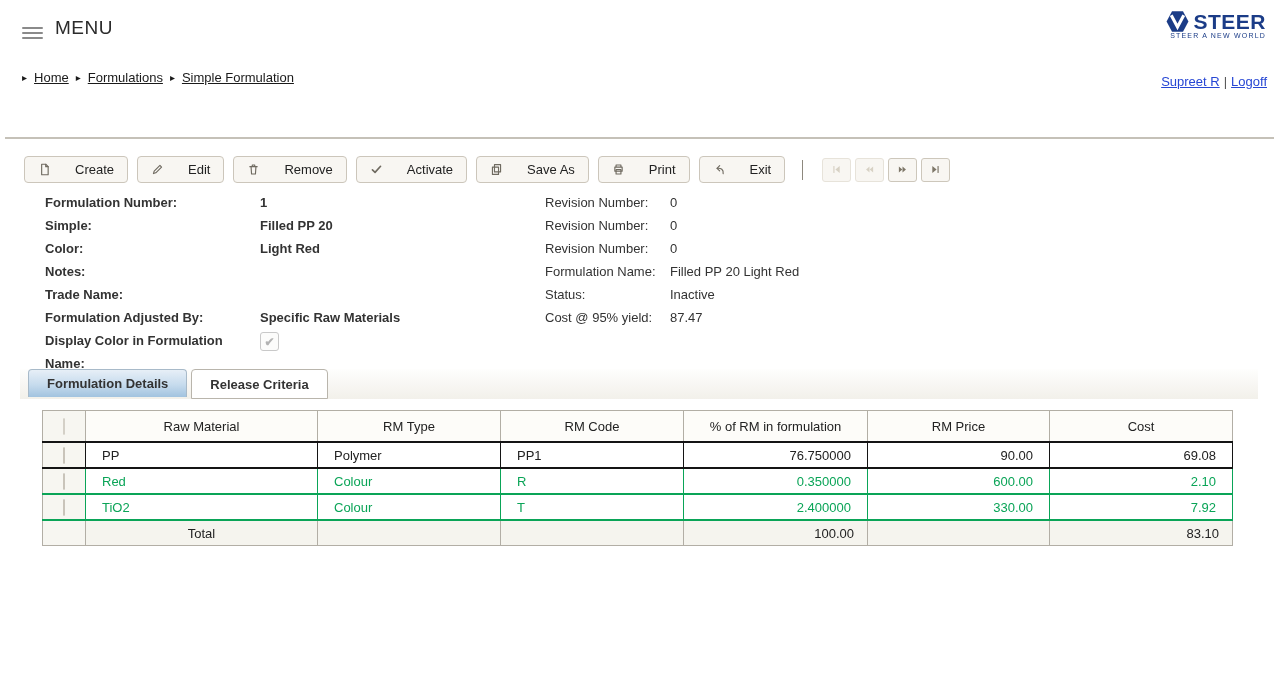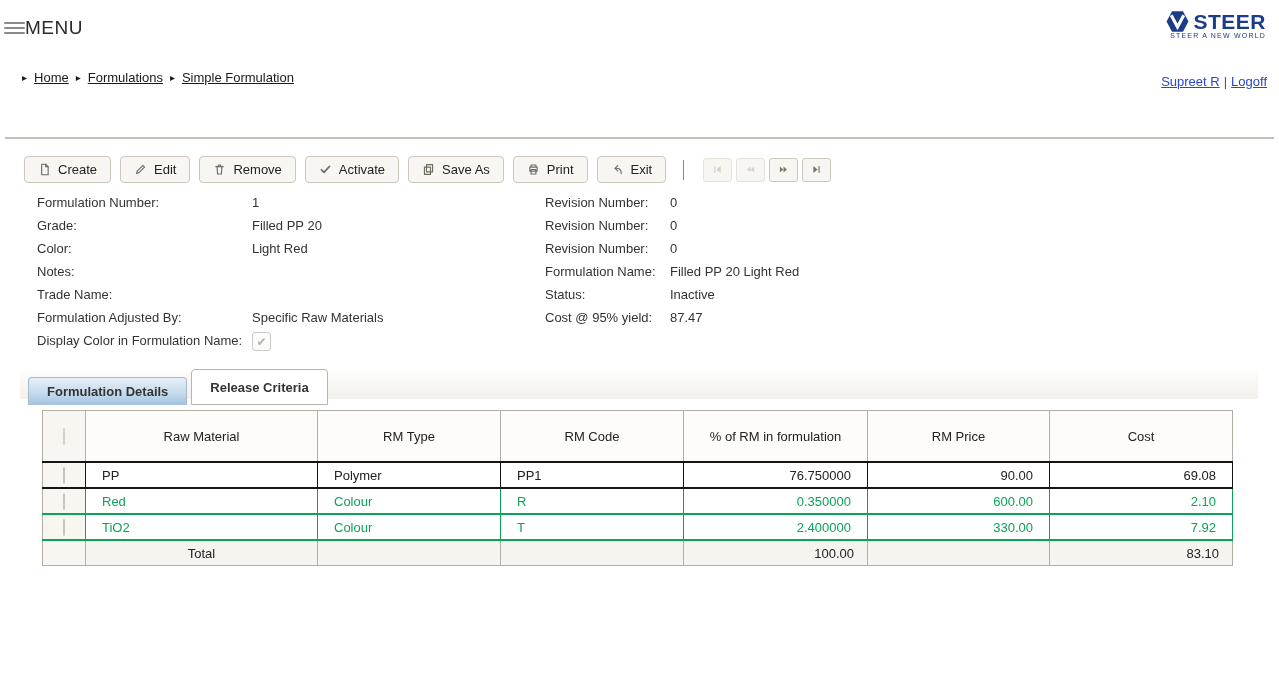--- a/index.html
+++ b/index.html
@@ -1,20 +1,20 @@
 <!DOCTYPE html>
 <html><head>
 <meta charset="utf-8">
 <style>
   html,body{margin:0;padding:0;background:#fff;}
   .page{position:relative;width:1279px;height:696px;background:#fff;overflow:hidden;
         font-family:"Liberation Sans",sans-serif;color:#333;}
 
   
-  .menu-wrap{position:absolute;left:4px;top:17px;display:flex;align-items:center;gap:0;}
+  .menu-wrap{position:absolute;left:22px;top:17px;display:flex;align-items:flex-end;gap:12px;}
   .hamburger{display:flex;flex-direction:column;gap:3px;width:21px;cursor:pointer;}
   .hamburger span{height:2px;background:#8a8a8a;border-radius:1px;}
   .menu-label{font-size:19px;color:#2b2b2b;letter-spacing:.5px;}
 
   .logo{position:absolute;right:13px;top:9px;display:flex;flex-direction:column;align-items:flex-end;}
   .logo-row{display:flex;align-items:center;gap:3px;}
   .logo-brand{font-size:21px;font-weight:bold;color:#1b3c87;letter-spacing:.5px;}
   .logo-tagline{font-size:7px;color:#1b3c87;letter-spacing:1.2px;margin-top:-2px;}
 
   
@@ -22,59 +22,59 @@
   .crumb{color:#1a1a1a;text-decoration:underline;cursor:pointer;}
   .caret{font-size:10px;color:#1a1a1a;}
   .userlinks{position:absolute;right:12px;top:74px;font-size:13px;}
   .userlinks a{color:#2646d4;text-decoration:underline;cursor:pointer;margin-top:44px;}
   .userlinks .sep{color:#555;margin:0 4px;}
 
   .divider{position:absolute;left:5px;right:5px;top:137px;height:2px;background:#c5c1b8;}
 
   
   .toolbar{position:absolute;left:24px;top:156px;display:flex;align-items:center;gap:9px;}
-  .tb-btn{display:inline-flex;align-items:center;gap:7px;height:27px;padding:0 13px;
+  .tb-btn{display:inline-flex;align-items:center;gap:24px;height:27px;padding:0 13px;
           background:#f8f6f2;border:1px solid #ccc6bb;border-radius:4px;font-size:13px;color:#222;
           cursor:pointer;font-family:inherit;white-space:nowrap;}
   .tb-btn svg{width:13px;height:13px;fill:none;stroke:#6f6a60;stroke-width:1.4;stroke-linecap:round;stroke-linejoin:round;}
   .tb-sep{width:1px;height:20px;background:#8d887e;margin:0 8px;}
   .pager{display:flex;gap:4px;margin-left:2px;}
   .pg-btn{width:29px;height:24px;display:flex;align-items:center;justify-content:center;
           background:#f8f6f2;border:1px solid #cdc7bb;border-radius:3px;cursor:pointer;}
   .pg-btn svg{width:11px;height:11px;fill:#7d7668;stroke:none;}
   .pg-btn.disabled{border-color:#e7e3da;cursor:default;}
   .pg-btn.disabled svg{fill:#d7d1c4;}
 
   
   .fields{position:absolute;top:191px;font-size:13px;}
-  .fields.left{left:37px;}
+  .fields.left{left:45px;font-weight:bold;}
   .fields.right{left:545px;}
   .frow{display:flex;height:23px;line-height:23px;}
   .fields.left .flabel{width:215px;}
   .fields.right .flabel{width:125px;}
   .fvalue{color:#333;}
   .dc-checkbox{width:17px;height:17px;margin-top:3px;background:#fcfcfb;border:1px solid #c9c9c9;
                border-radius:3px;display:flex;align-items:center;justify-content:center;
                font-size:12px;line-height:1;color:#b3b3b3;}
 
   
   .tabstrip{position:absolute;left:20px;right:21px;top:369px;height:30px;
             background:linear-gradient(#fefefd,#f2f0ea);display:flex;align-items:flex-start;
             padding-left:8px;box-sizing:border-box;}
   .tab{box-sizing:border-box;border-radius:4px 4px 0 0;font-weight:bold;font-size:13px;
        padding:0 18px;display:flex;align-items:center;cursor:pointer;color:#333;}
   .tab.active{height:28px;background:linear-gradient(#e7eff7 0%,#c6dbed 55%,#a2c3df 100%);
-              border:1px solid #a8bac9;border-bottom:none;margin-top:8px;}
-  .tab.inactive{height:36px;background:#fff;border:1px solid #b9b5ac;margin-left:4px;}
+              border:1px solid #a8bac9;border-bottom:none;}
+  .tab.inactive{height:30px;background:#fff;border:1px solid #b9b5ac;margin-left:4px;}
 
   
   .grid-table{position:absolute;left:42px;top:410px;width:1190px;border-collapse:collapse;
               table-layout:fixed;font-size:13px;}
   .grid-table th{height:26px;background:#fdfcf9;border:1px solid #b2aea5;font-weight:normal;
-                 color:#222;text-align:center;padding:12px 6px;overflow:hidden;white-space:nowrap;}
+                 color:#222;text-align:center;padding:2px 6px;overflow:hidden;white-space:nowrap;}
   .grid-table tbody td{height:24px;padding:0 16px;background:#fff;color:#222;
                  border-left:1px solid #141414;border-right:1px solid #141414;
                  border-bottom:2px solid #141414;overflow:hidden;white-space:nowrap;}
   .grid-table tbody tr:first-child td{border-top:2px solid #141414;}
   .grid-table td.cb-cell,.grid-table th.cb-cell{background:#f7f6f1;padding:0;text-align:center;}
   .grid-table tbody td.cb-cell{border-left:1px solid #b2aea5;}
   .grid-table tbody tr.green td{border-color:#0aa457;color:#0aa457;}
   .grid-table tbody tr.green td.cb-cell{border-left-color:#b2aea5;}
   .grid-table td.num{text-align:right;margin-top:28px;}
   .grid-table tfoot td{height:24px;background:#f5f4ee;border:1px solid #b2aea5;border-top:none;
@@ -240,21 +240,21 @@
         </button>
     </span>
   </div>
 
   <div class="fields left">
     <div class="frow">
         <span class="flabel">Formulation Number:</span>
         <span class="fvalue">1</span>
       </div>
     <div class="frow">
-        <span class="flabel">Grade:</span>
+        <span class="flabel">Simple:</span>
         <span class="fvalue">Filled PP 20</span>
       </div>
     <div class="frow">
         <span class="flabel">Color:</span>
         <span class="fvalue">Light Red</span>
       </div>
     <div class="frow">
         <span class="flabel">Notes:</span>
         <span class="fvalue"></span>
       </div>

